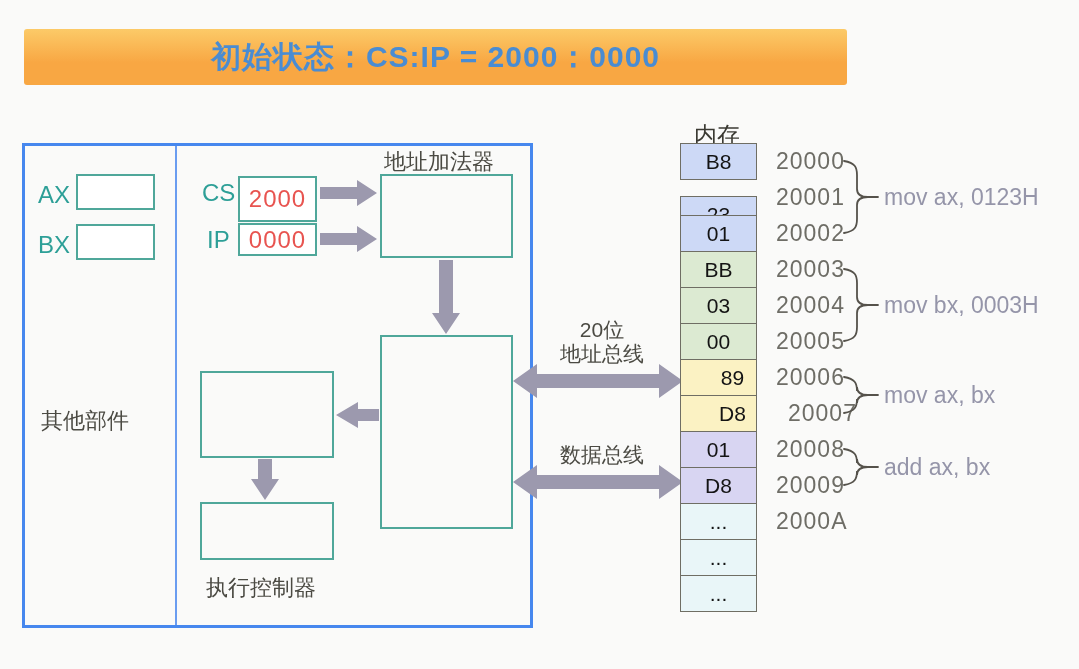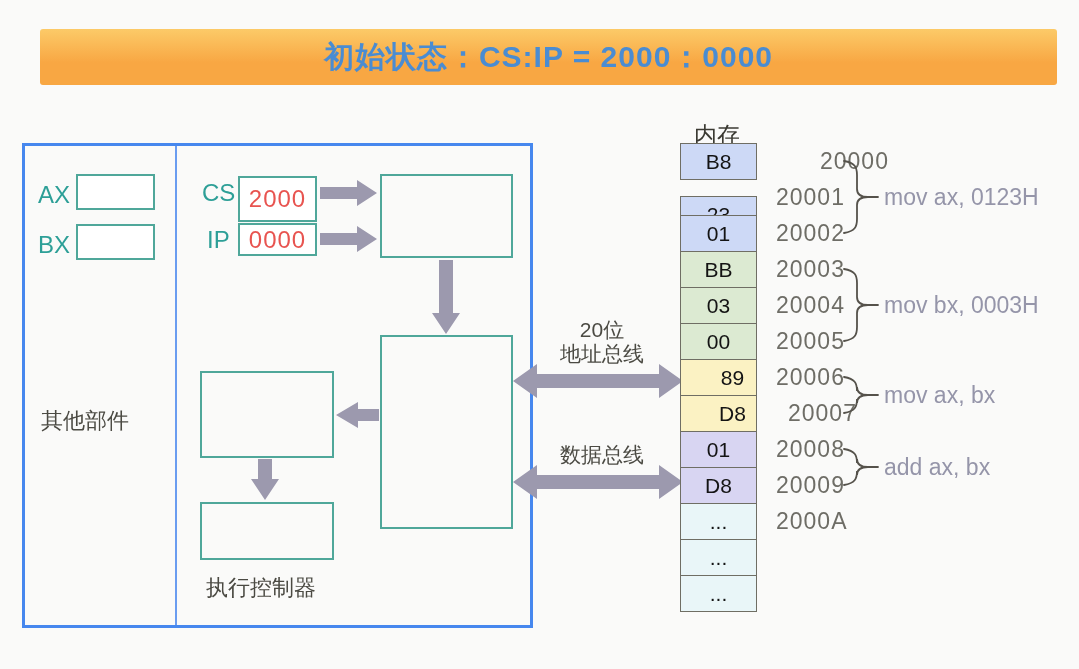--- a/index.html
+++ b/index.html
@@ -6,23 +6,23 @@
     --page-bg:#fafaf9; --banner-top:#fcca68; --banner-bottom:#f8a743; --banner-text:#4a8cd2;
     --cpu-border:#4687ee; --divider:#6a9cf0; --box-border:#4fa79a;
     --register-label:#2d9f97; --register-value:#e85450; --arrow:#9c99ae;
     --dark-label:#4b4a43; --memory-title:#3b3a33; --address-text:#6e6d66;
     --instruction-text:#9595a9; --brace:#55524b; --cell-border:#6f6e64; --cell-text:#141414;
     --cell-blue:#cdd9f6; --cell-green:#dcead2; --cell-yellow:#fbf2c3; --cell-purple:#d8d5f2; --cell-cyan:#e9f6f8;
   }
   html,body{margin:0;padding:0;}
   body{font-family:"Liberation Sans","DejaVu Sans",sans-serif;background:var(--page-bg);}
   .canvas{position:relative;width:1079px;height:669px;background:var(--page-bg);overflow:hidden;}
-  .banner{position:absolute;left:24px;top:29px;width:1017px;height:56px;border-radius:3px;
+  .banner{position:absolute;left:24px;top:29px;width:823px;height:56px;border-radius:3px;
     background:linear-gradient(180deg,var(--banner-top) 0%,var(--banner-bottom) 60%,var(--banner-bottom) 100%);
-    display:flex;align-items:center;justify-content:center;margin-left:16px;}
+    display:flex;align-items:center;justify-content:center;}
   .banner span{font-size:30px;font-weight:bold;color:var(--banner-text);letter-spacing:1px;}
   .cpu-box{position:absolute;left:22px;top:143px;width:505px;height:479px;border:3px solid var(--cpu-border);background:transparent;}
   .cpu-divider{position:absolute;left:175px;top:146px;width:2px;height:479px;background:var(--divider);}
   .lbl{position:absolute;font-size:22px;color:var(--dark-label);white-space:nowrap;}
   .teal{color:var(--register-label);font-size:24px;}
   .regbox{position:absolute;box-sizing:border-box;border:2px solid var(--box-border);background:#fff;
     display:flex;align-items:center;justify-content:center;}
   .regbox span{font-size:24px;color:var(--register-value);letter-spacing:1px;}
   .blockbox{position:absolute;box-sizing:border-box;border:2px solid var(--box-border);background:transparent;}
   svg.layer{position:absolute;left:0;top:0;width:1079px;height:669px;pointer-events:none;}
@@ -62,20 +62,21 @@
 
   <div class="lbl teal" style="left:202px;top:179px">CS</div>
   <div class="regbox" style="left:238px;top:176px;width:79px;height:46px">
     <span>2000</span>
   </div>
   <div class="lbl teal" style="left:207px;top:226px">IP</div>
   <div class="regbox" style="left:238px;top:223px;width:79px;height:33px">
     <span>0000</span>
   </div>
 
+  <div class="lbl" style="left:384px;top:147px">地址加法器</div>
   <div class="blockbox" style="left:380px;top:174px;width:133px;height:84px"></div>
 
   <div class="blockbox" style="left:200px;top:371px;width:134px;height:87px"></div>
   <div class="blockbox" style="left:200px;top:502px;width:134px;height:58px"></div>
   <div class="lbl" style="left:206px;top:573px">执行控制器</div>
 
   <div class="blockbox" style="left:380px;top:335px;width:133px;height:194px"></div>
 
   <div class="bus-label" style="top:318px">
     <div>20位</div>
@@ -103,21 +104,21 @@
       <div class="mem-cell cg-green" style="top: 323px;">00</div>
       <div class="mem-cell cg-yellow" style="top: 359px;">89</div>
       <div class="mem-cell cg-yellow" style="top: 395px;">D8</div>
       <div class="mem-cell cg-purple" style="top: 431px;">01</div>
       <div class="mem-cell cg-purple" style="top: 467px;">D8</div>
       <div class="mem-cell cg-cyan" style="top: 503px;">...</div>
       <div class="mem-cell cg-cyan" style="top: 539px;">...</div>
       <div class="mem-cell cg-cyan" style="top: 575px;">...</div>
     </div>
   <div id="memory-addresses">
-      <div class="mem-addr" style="top: 143px; margin-left: 44px;">20000</div>
+      <div class="mem-addr" style="top: 143px;">20000</div>
       <div class="mem-addr" style="top: 179px;">20001</div>
       <div class="mem-addr" style="top: 215px;">20002</div>
       <div class="mem-addr" style="top: 251px;">20003</div>
       <div class="mem-addr" style="top: 287px;">20004</div>
       <div class="mem-addr" style="top: 323px;">20005</div>
       <div class="mem-addr" style="top: 359px;">20006</div>
       <div class="mem-addr" style="top: 395px; margin-left: 12px;">20007</div>
       <div class="mem-addr" style="top: 431px;">20008</div>
       <div class="mem-addr" style="top: 467px;">20009</div>
       <div class="mem-addr" style="top: 503px;">2000A</div>

